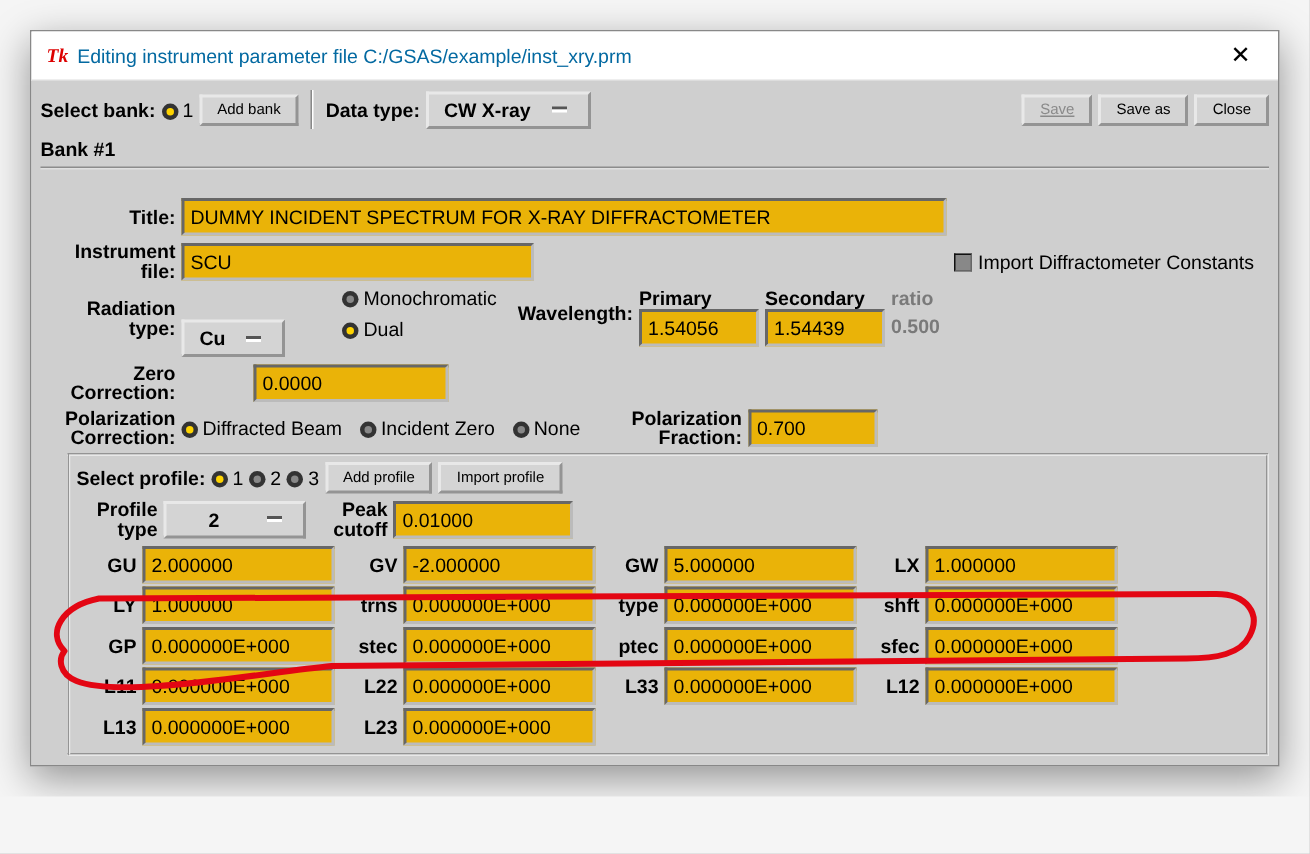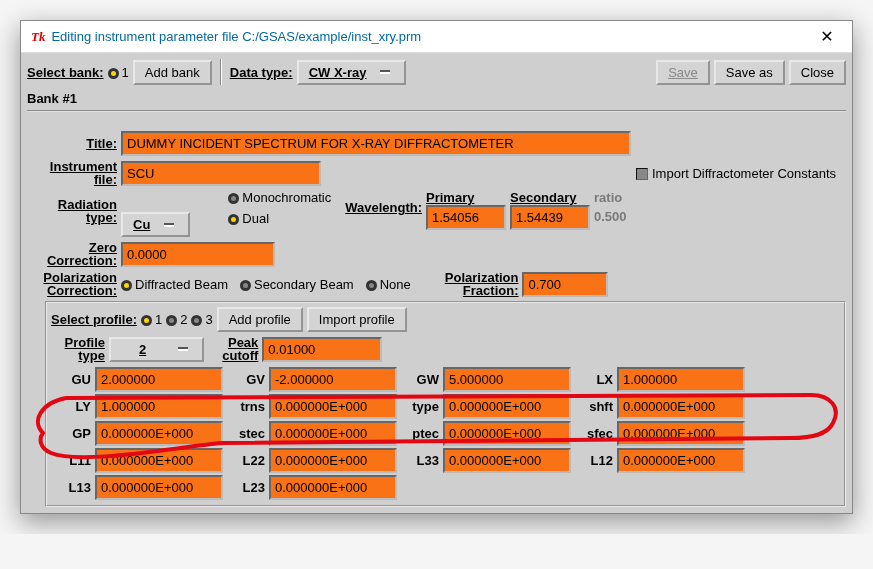--- a/index.html
+++ b/index.html
@@ -42,31 +42,31 @@
     background: #cfcfcf;
     padding: 6px;
   }
   .row {
     display: flex;
     align-items: center;
     gap: 4px;
     margin-bottom: 4px;
     flex-wrap: wrap;
   }
-  .label-bold { font-weight: bold; text-decoration: underline; }
+  .label-bold { font-weight: bold; }
   .btn {
     background: #d4d4d4;
     border: 2px outset #e8e8e8;
     padding: 3px 10px;
     cursor: pointer;
-    font-size: 13px;
+    font-size: 10px;
   }
   .btn.disabled { color: #8a8a8a; text-decoration: underline; }
   .input {
-    background: #f97316;
+    background: #eab308;
     border: 2px inset #bbb;
     padding: 3px 4px;
     font-size: 13px;
     font-family: Arial, sans-serif;
   }
   .dropdown {
     background: #d4d4d4;
     border: 2px outset #e8e8e8;
     padding: 3px 14px 3px 10px;
     display: inline-flex;
@@ -173,21 +173,21 @@
 
     <div class="row">
       <span class="label-bold right-align" style="width:90px;">Title:</span>
       <input class="input" style="width: 510px;" value="DUMMY INCIDENT SPECTRUM FOR X-RAY DIFFRACTOMETER">
     </div>
 
     <div class="row">
       <span class="label-bold right-align" style="width:90px; line-height:13px;">
         <span>Instrument</span><br><span>file:</span>
       </span>
-      <input class="input" style="width: 200px;" value="SCU">
+      <input class="input" style="width: 235px;" value="SCU">
       <span class="spacer"></span>
       <span><span class="chk off"></span><span>Import Diffractometer Constants</span></span>
       <span style="width:6px;"></span>
     </div>
 
     <div class="row" style="align-items:flex-start;">
       <span class="label-bold right-align" style="width:90px; line-height:13px; padding-top:8px;">
         <span>Radiation</span><br><span>type:</span>
       </span>
       <span class="dropdown" style="margin-top:22px;">
@@ -212,30 +212,30 @@
       <div>
         <div class="grey-text">ratio</div>
         <div class="grey-text" style="padding-top:4px;">0.500</div>
       </div>
     </div>
 
     <div class="row">
       <span class="label-bold right-align" style="width:90px; line-height:13px;">
         <span>Zero</span><br><span>Correction:</span>
       </span>
-      <input class="input" style="width: 154px;" value="0.0000">
+      <input class="input" style="width: 130px; margin-left: 48px;" value="0.0000">
     </div>
 
     <div class="row">
       <span class="label-bold right-align" style="width:90px; line-height:13px;">
         <span>Polarization</span><br><span>Correction:</span>
       </span>
       <span><span class="radio on"></span><span>Diffracted Beam</span></span>
       <span style="width:4px;"></span>
-      <span><span class="radio off"></span><span>Secondary Beam</span></span>
+      <span><span class="radio off"></span><span>Incident Zero</span></span>
       <span style="width:4px;"></span>
       <span><span class="radio off"></span><span>None</span></span>
       <span style="width:26px;"></span>
       <span class="label-bold right-align" style="line-height:13px;">
         <span>Polarization</span><br><span>Fraction:</span>
       </span>
       <input class="input" style="width: 86px;" value="0.700">
     </div>
 
     <div class="section-inner">

